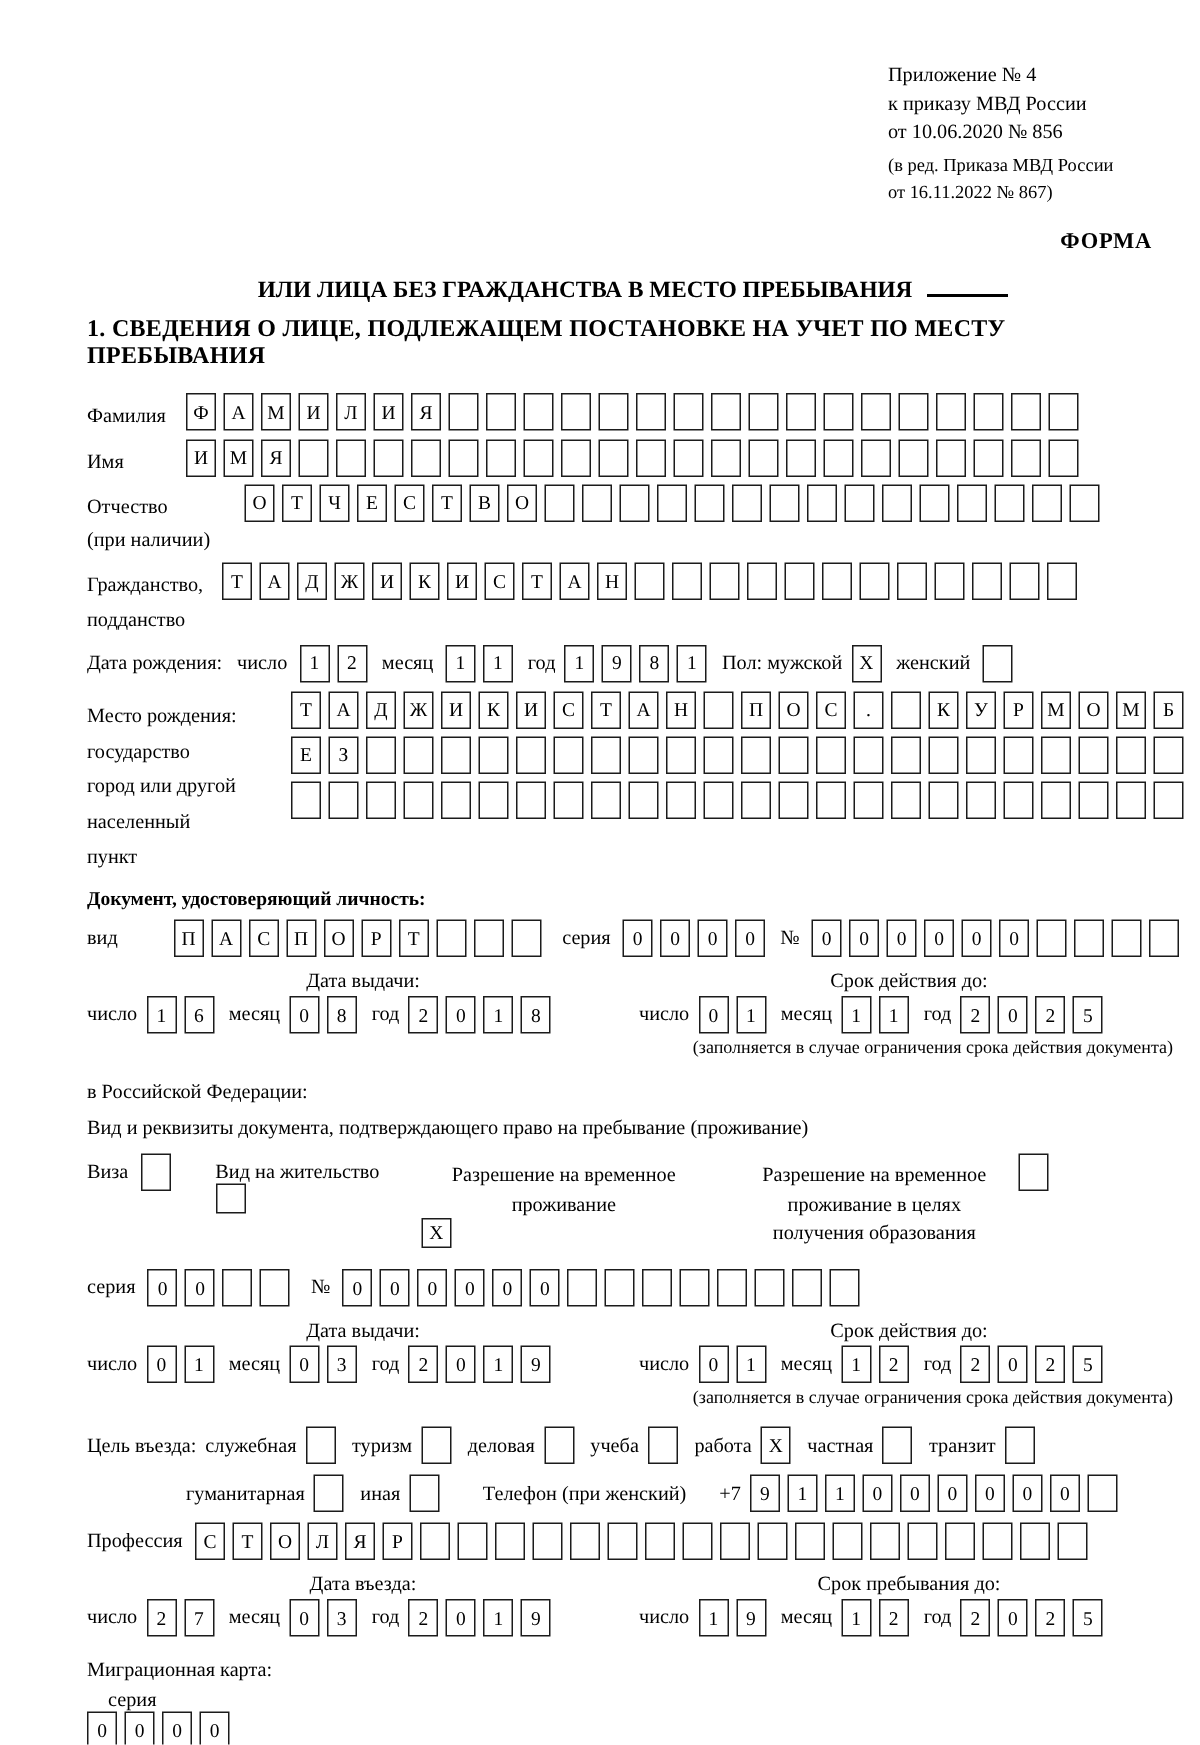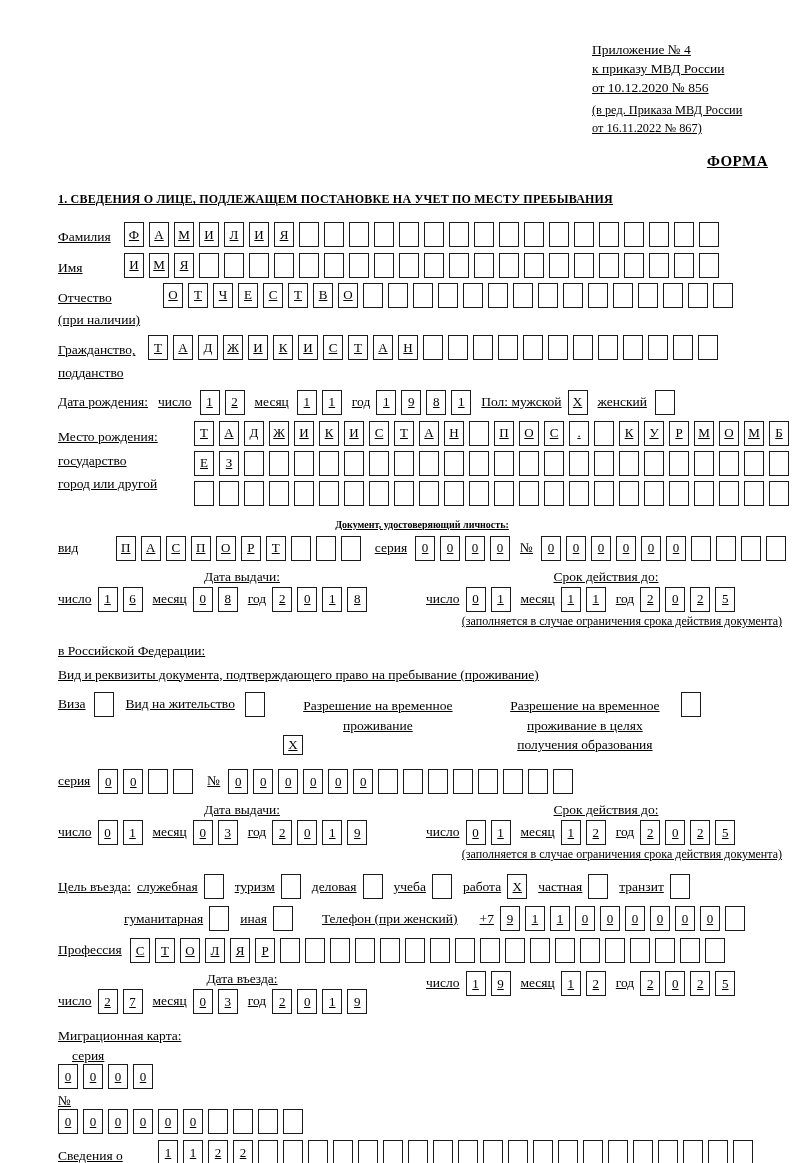--- a/index.html
+++ b/index.html
@@ -1,40 +1,40 @@
 <!DOCTYPE html>
 <html><head>
 <meta charset="utf-8">
 <style>
   html,body { margin:0; padding:0; background:#ffffff; }
   body { width:800px; height:1163px; color:#000; font-family:"Liberation Serif","DejaVu Serif",serif; }
-  .page { box-sizing:border-box; width:800px; height:1163px; padding:40px 14px 0 58px; overflow:hidden;text-decoration:underline; }
+  .page { box-sizing:border-box; width:800px; height:1163px; padding:40px 14px 0 58px; overflow:hidden; }
 
   .hdr { width:192px; margin-left:auto; margin-right:2px; font-size:13.5px; line-height:1.42; }
   .hdr .sm { font-size:12.3px; }
   .hdr .gap { height:5px; }
   .forma { text-align:right; padding-right:18px; font-weight:bold; font-size:15px; margin-top:16px; letter-spacing:.5px; }
 
   .title { text-align:center; font-weight:bold; font-size:15.5px; line-height:1.55; margin-top:12px; }
   .blank { display:inline-block; width:54px; border-bottom:2px solid #000; height:0.9em; margin-left:10px; }
-  .sec { font-weight:bold; font-size:12px; margin-top:22px; margin-bottom:15px; letter-spacing:.2px; }
+  .sec { font-weight:bold; font-size:16px; margin-top:5px; margin-bottom:15px; letter-spacing:.2px; }
 
   .row { display:flex; align-items:flex-start; margin-bottom:4px; }
   .lbl { font-size:13.5px; line-height:1.65; padding-top:4px; flex-shrink:0; }
   .cells { display:flex; gap:5px; flex-wrap:nowrap; }
   .stack .cells { margin-bottom:5px; }
   .cell { box-sizing:border-box; flex:0 0 20px; width:20px; height:25px; border:1.6px solid #1b1b1b;
           display:flex; align-items:center; justify-content:center; font-size:13px; background:#fff; }
 
   .lw66 { width:66px; } .lw90 { width:90px; } .lw105 { width:105px; } .lw100 { width:100px; }
 
   .inl { font-size:13.5px; padding-top:4px; }
   .mr6 { margin-right:6px; } .mr8 { margin-right:8px; } .mr10 { margin-right:10px; } .mr14 { margin-right:14px; }
 
-  .dochead { text-align:center; font-weight:bold; font-size:10px; margin:8px 0 6px; }
+  .dochead { font-weight:bold; font-size:13px; margin:8px 0 6px; }
 
   .pair { display:flex; margin-top:8px; }
   .pcol-l { width:368px; flex-shrink:0; }
   .pcol-r { flex:1; }
   .phead { text-align:center; font-size:13.5px; margin-bottom:2px; }
   .dg { display:flex; align-items:flex-start; }
   .note { font-size:12px; text-align:right; margin:2px 4px 6px 0; }
 
   .intro { font-size:13.5px; line-height:1.75; margin-top:4px; }
   .opts { display:flex; align-items:flex-start; margin:6px 0 14px; }
@@ -47,28 +47,29 @@
   .purpose > .cell { margin-right:11px; flex:0 0 20px; }
 </style>
 </head>
 <body>
 
 <div class="page">
 
   <div class="hdr">
     <div>Приложение № 4</div>
     <div>к приказу МВД России</div>
-    <div>от 10.12.2020 № 856</div>
+    <div>от 10.06.2020 № 856</div>
     <div class="gap"></div>
     <div class="sm">(в ред. Приказа МВД России</div>
     <div class="sm">от 16.11.2022 № 867)</div>
   </div>
   <div class="forma">ФОРМА</div>
 
   <div class="title">
+    <div><span>ИЛИ ЛИЦА БЕЗ ГРАЖДАНСТВА В МЕСТО ПРЕБЫВАНИЯ</span><span class="blank"></span></div>
   </div>
 
   <div class="sec">1. СВЕДЕНИЯ О ЛИЦЕ, ПОДЛЕЖАЩЕМ ПОСТАНОВКЕ НА УЧЕТ ПО МЕСТУ ПРЕБЫВАНИЯ</div>
 
   <div class="row">
     <div class="lbl lw66">Фамилия</div>
     <div class="cells">
         <span class="cell">Ф</span>
         <span class="cell">А</span>
         <span class="cell">М</span>
@@ -213,20 +214,21 @@
     <span class="cell mr10">X</span>
     <span class="inl mr8">женский</span>
     <span class="cell"></span>
   </div>
 
   <div class="row" style="margin-top:6px;gap:36px;">
     <div class="lbl lw100" style="line-height:1.75;">
       <div>Место рождения:</div>
       <div>государство</div>
       <div>город или другой</div>
+      <div>населенный пункт</div>
     </div>
     <div class="stack">
       <div class="cells">
           <span class="cell">Т</span>
           <span class="cell">А</span>
           <span class="cell">Д</span>
           <span class="cell">Ж</span>
           <span class="cell">И</span>
           <span class="cell">К</span>
           <span class="cell">И</span>
@@ -392,21 +394,21 @@
   <div class="intro">
     <div>в Российской Федерации:</div>
     <div>Вид и реквизиты документа, подтверждающего право на пребывание (проживание)</div>
   </div>
 
   <div class="opts">
     <div class="opt">
       <span class="ol mr8">Виза</span>
       <span class="cell"></span>
     </div>
-    <div class="opt" style="margin-left:12px;">
+    <div class="opt" style="margin-left:30px;flex-direction:column;">
       <span class="ol mr10">Вид на жительство</span>
       <span class="cell"></span>
     </div>
     <div class="opt" style="margin-left:18px;flex-direction:column;">
       <span class="ol center mr10" style="width:190px;">Разрешение на временное проживание</span>
       <span class="cell">X</span>
     </div>
     <div class="opt" style="margin-left:16px;">
       <span class="ol center mr10" style="width:172px;">Разрешение на временное проживание в целях получения образования</span>
       <span class="cell"></span>
@@ -574,20 +576,21 @@
         <span class="inl mr6">год</span>
         <div class="cells">
             <span class="cell">2</span>
             <span class="cell">0</span>
             <span class="cell">1</span>
             <span class="cell">9</span>
           </div>
       </div>
     </div>
     <div class="pcol-r">
+      <div class="phead">Срок пребывания до:</div>
       <div class="dg">
         <span class="inl mr6">число</span>
         <div class="cells mr10">
             <span class="cell">1</span>
             <span class="cell">9</span>
           </div>
         <span class="inl mr6">месяц</span>
         <div class="cells mr10">
             <span class="cell">1</span>
             <span class="cell">2</span>

